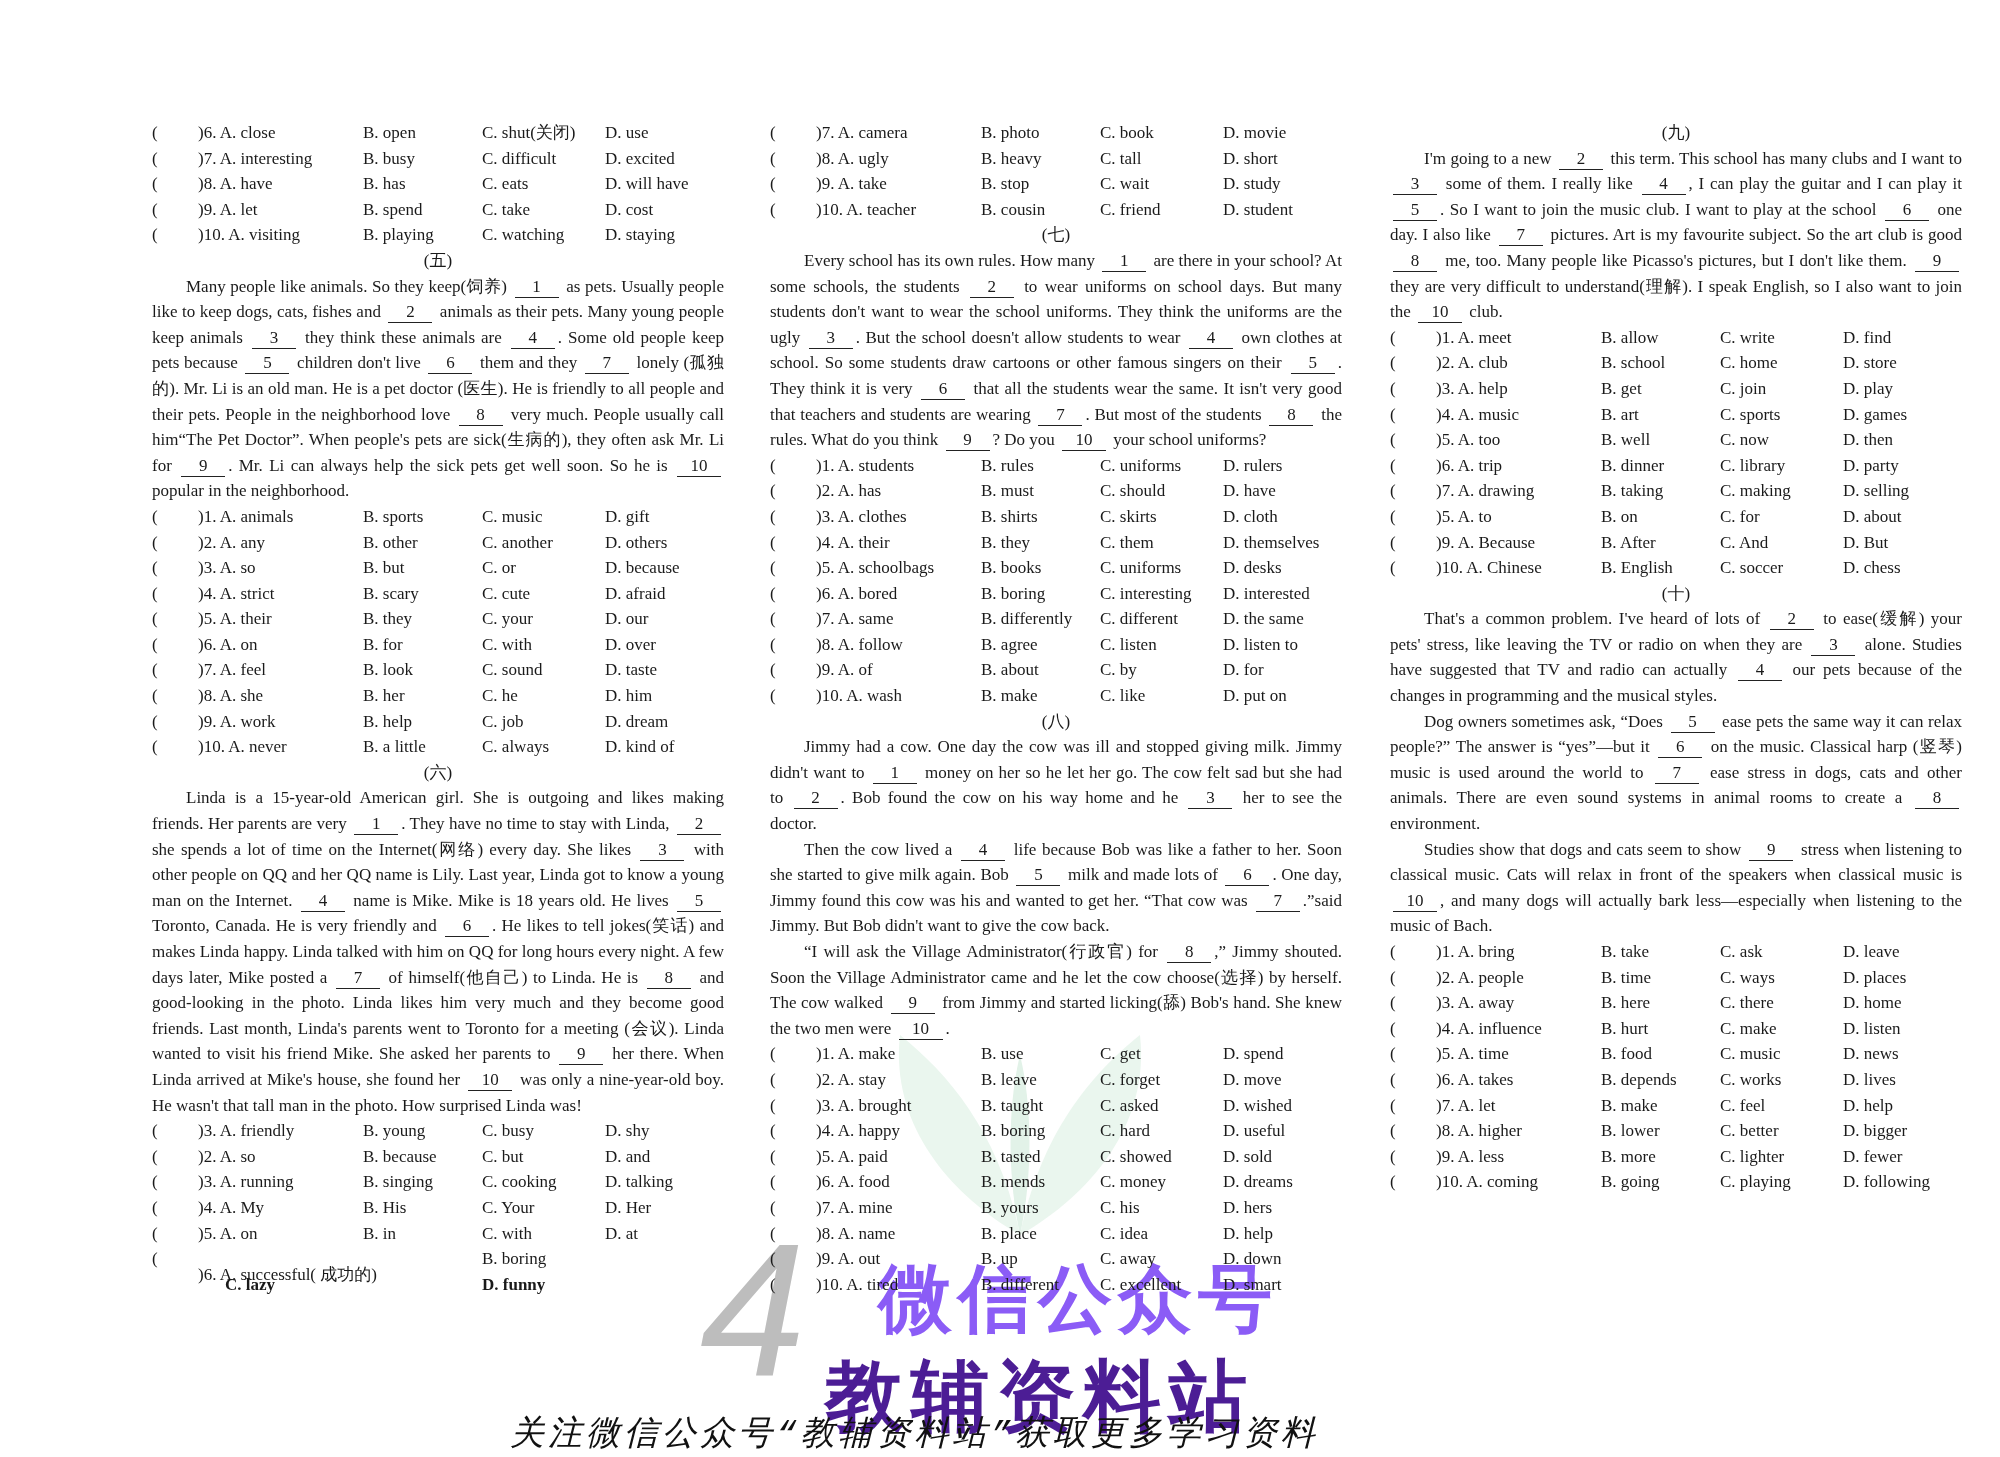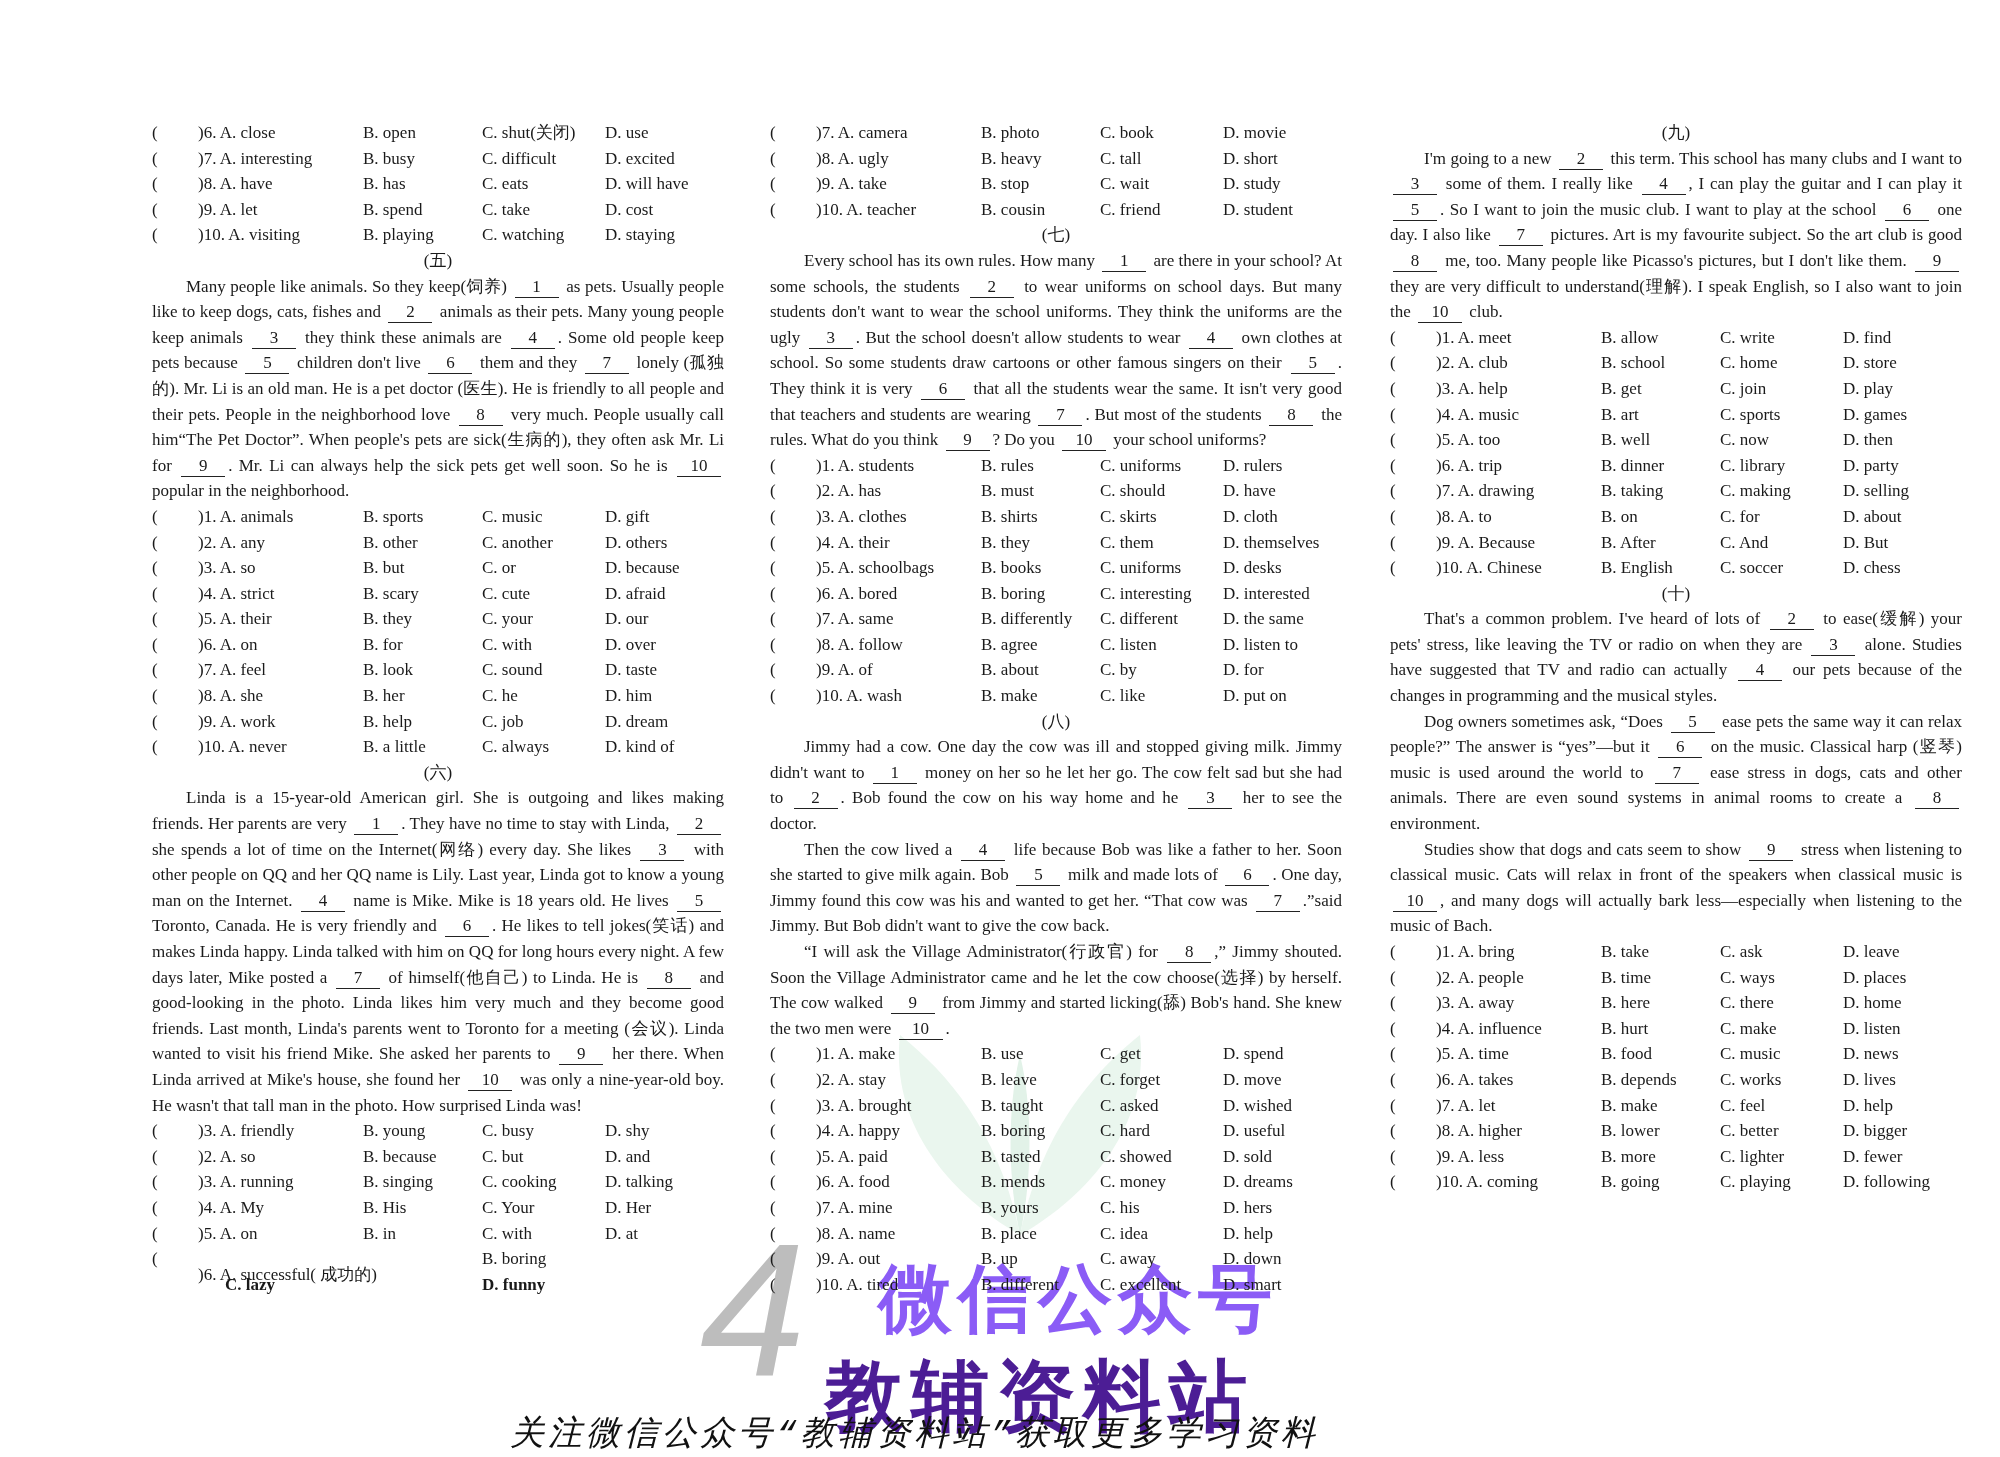--- a/index.html
+++ b/index.html
@@ -438,21 +438,21 @@
     </div>
     <div class="opt-row">
       <span class="paren">(</span>
       <span class="a">)7. A. drawing</span>
       <span class="b">B. taking</span>
       <span class="c">C. making</span>
       <span class="d">D. selling</span>
     </div>
     <div class="opt-row">
       <span class="paren">(</span>
-      <span class="a">)8. A. to</span>
+      <span class="a">)5. A. to</span>
       <span class="b">B. on</span>
       <span class="c">C. for</span>
       <span class="d">D. about</span>
     </div>
     <div class="opt-row">
       <span class="paren">(</span>
       <span class="a">)9. A. Because</span>
       <span class="b">B. After</span>
       <span class="c">C. And</span>
       <span class="d">D. But</span>

